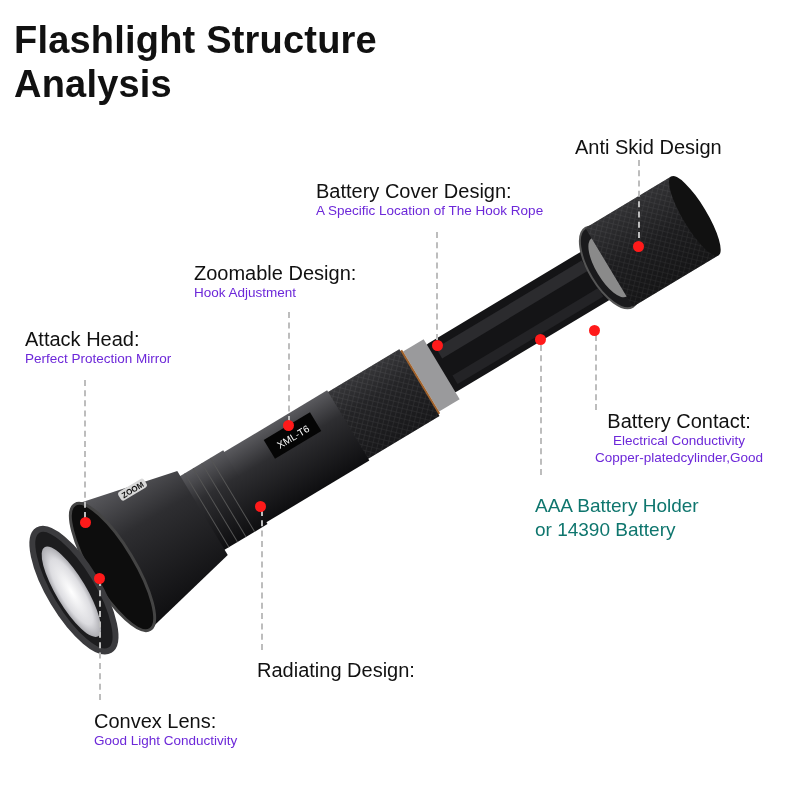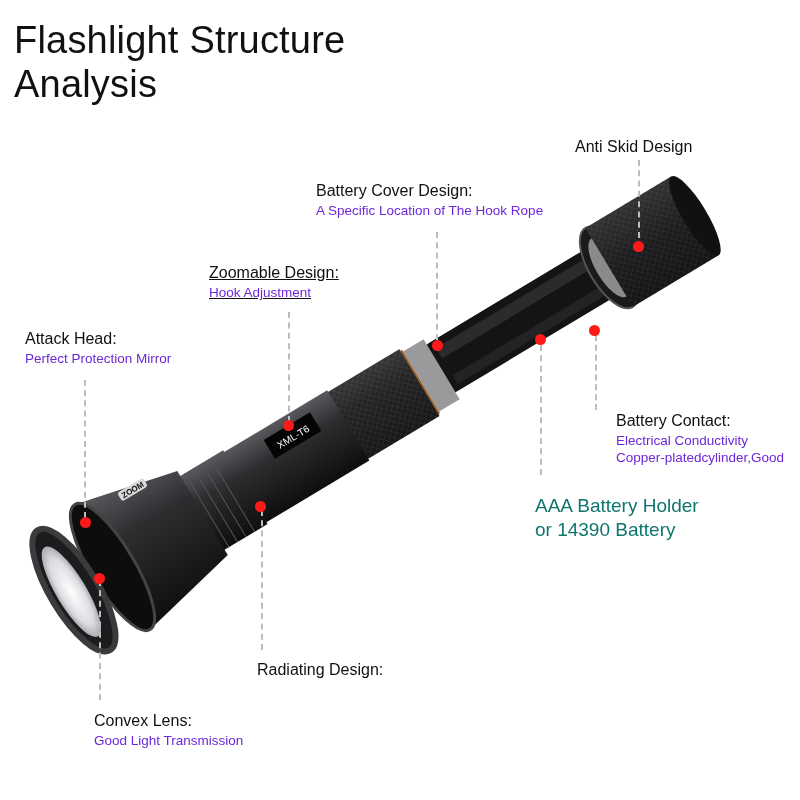--- a/index.html
+++ b/index.html
@@ -1,19 +1,19 @@
 <!DOCTYPE html>
 <html><head>
 <meta charset="utf-8">
 <style>
   html,body{margin:0;padding:0;background:#ffffff;}
   body{width:800px;height:800px;position:relative;overflow:hidden;font-family:"Liberation Sans","DejaVu Sans",sans-serif;color:#111;}
-  .title{position:absolute;left:14px;top:18px;font-size:38px;line-height:44px;color:#111;font-weight:400;letter-spacing:0.2px;}
+  .title{position:absolute;left:14px;top:18px;font-size:38px;line-height:44px;color:#111;font-weight:700;letter-spacing:0.2px;}
   .label{position:absolute;white-space:nowrap;}
-  .label .h{font-size:16px;line-height:22px;color:#111;}
+  .label .h{font-size:20px;line-height:22px;color:#111;}
   .label .s{font-size:13.5px;line-height:17px;color:#6d28d9;}
   .label .big{font-size:19px;line-height:24px;color:#0f766e;}
   .leader{position:absolute;width:0;border-left:2px dashed #bdbdbd;}
   .dot{position:absolute;width:11px;height:11px;border-radius:50%;background:#ff1a1a;margin-left:-5.5px;margin-top:-5.5px;}
   svg.art{position:absolute;left:0;top:0;}
 </style>
 </head>
 <body>
 
 <div class="title">
@@ -104,41 +104,41 @@
 
 <div class="label" style="left:575px;top:136px;">
   <div class="h">Anti Skid Design</div>
 </div>
 
 <div class="label" style="left:316px;top:180px;">
   <div class="h">Battery Cover Design:</div>
   <div class="s">A Specific Location of The Hook Rope</div>
 </div>
 
-<div class="label" style="left:209px;top:262px;text-decoration:underline;">
+<div class="label" style="left:194px;top:262px;">
   <div class="h">Zoomable Design:</div>
   <div class="s">Hook Adjustment</div>
 </div>
 
 <div class="label" style="left:25px;top:328px;">
   <div class="h">Attack Head:</div>
   <div class="s">Perfect Protection Mirror</div>
 </div>
 
-<div class="label" style="left:616px;top:410px;">
+<div class="label" style="left:595px;top:410px;text-align:center;">
   <div class="h">Battery Contact:</div>
   <div class="s">Electrical Conductivity</div>
   <div class="s">Copper-platedcylinder,Good</div>
 </div>
 
 <div class="label" style="left:535px;top:494px;">
   <div class="big">AAA Battery Holder</div>
   <div class="big">or 14390 Battery</div>
 </div>
 
 <div class="label" style="left:257px;top:659px;">
   <div class="h">Radiating Design:</div>
 </div>
 
 <div class="label" style="left:94px;top:710px;">
   <div class="h">Convex Lens:</div>
-  <div class="s">Good Light Transmission</div>
+  <div class="s">Good Light Conductivity</div>
 </div>
 
 </body></html>

